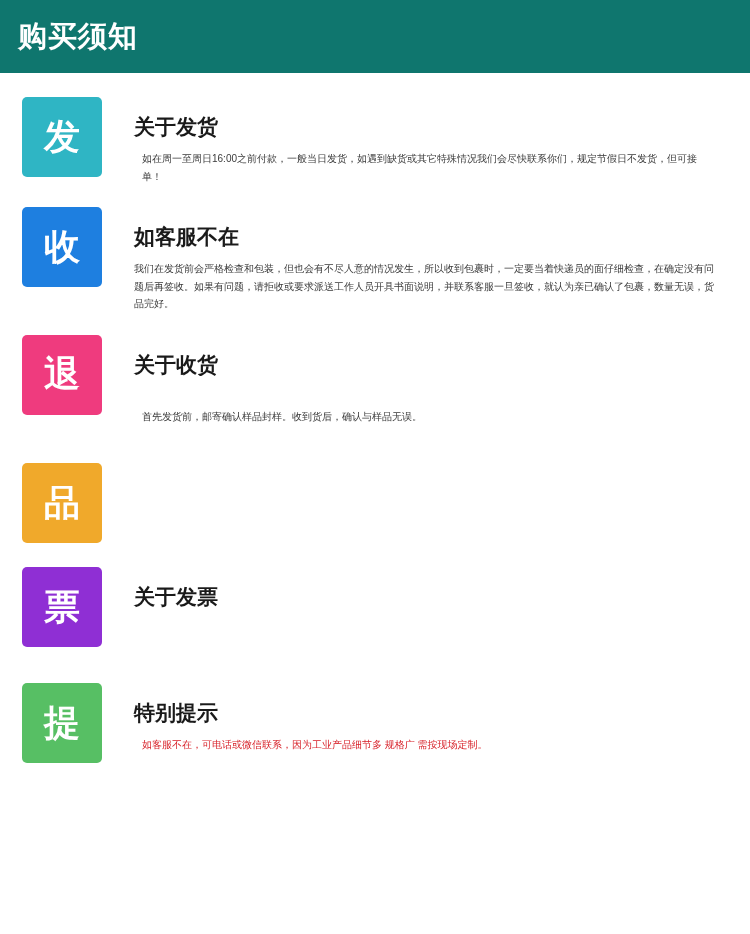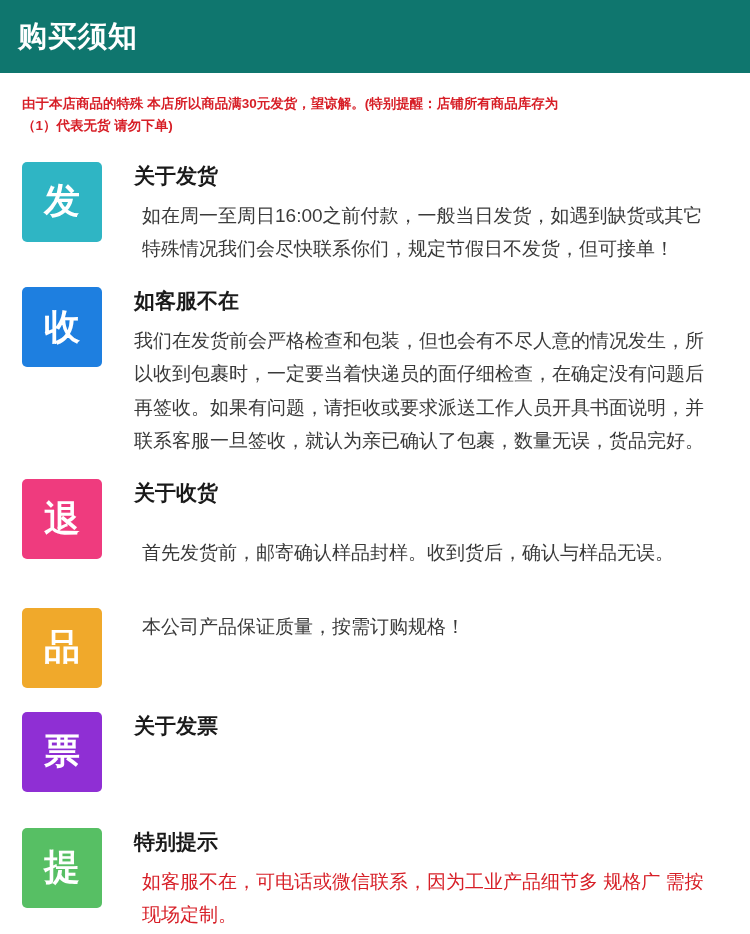--- a/index.html
+++ b/index.html
@@ -66,25 +66,25 @@
   }
   .section-body {
     margin-left: 32px;
     padding-top: 2px;
     flex: 1 1 auto;
   }
   .section-title {
     font-size: 21px;
     font-weight: bold;
     color: #1a1a1a;
-    margin: 0 0 12px 0;
+    margin: 16px 0 12px 0;
     line-height: 1.1;
   }
   .section-text {
-    font-size: 19px;
+    font-size: 10px;
     color: #3a3a3a;
     line-height: 1.75;
     margin: 0;
     padding-right: 36px;
   }
   .section-text.indent {
     text-indent: 0;
     padding-left: 8px;
   }
   .section-text.red {
@@ -106,21 +106,20 @@
 </style>
 </head>
 <body>
 
 <div class="page">
 
   <div class="header" style="background: #0f766e;">
     <div class="header-title">购买须知</div>
   </div>
 
-  <div class="notice" style="color: rgb(215, 31, 39);">由于本店商品的特殊 本店所以商品满30元发货，望谅解。(特别提醒：店铺所有商品库存为（1）代表无货 请勿下单)</div>
 
   <div class="sections">
 
     <div class="section s-fahuo">
       <div class="badge" style="background:#2fb5c4">发</div>
       <div class="section-body">
         <div class="section-title">关于发货</div>
         <p class="section-text indent">如在周一至周日16:00之前付款，一般当日发货，如遇到缺货或其它特殊情况我们会尽快联系你们，规定节假日不发货，但可接单！</p>
       </div>
     </div>
@@ -137,21 +136,20 @@
       <div class="badge" style="background:#ef3b7e">退</div>
       <div class="section-body">
         <div class="section-title">关于收货</div>
         <p class="section-text indent">首先发货前，邮寄确认样品封样。收到货后，确认与样品无误。</p>
       </div>
     </div>
 
     <div class="section s-chanpin">
       <div class="badge" style="background:#f0a92b">品</div>
       <div class="section-body">
-        <p class="section-text indent">本公司产品保证质量，按需订购规格！</p>
       </div>
     </div>
 
     <div class="section s-fapiao">
       <div class="badge" style="background:#8f2fd4">票</div>
       <div class="section-body">
         <div class="section-title">关于发票</div>
       </div>
     </div>
 

